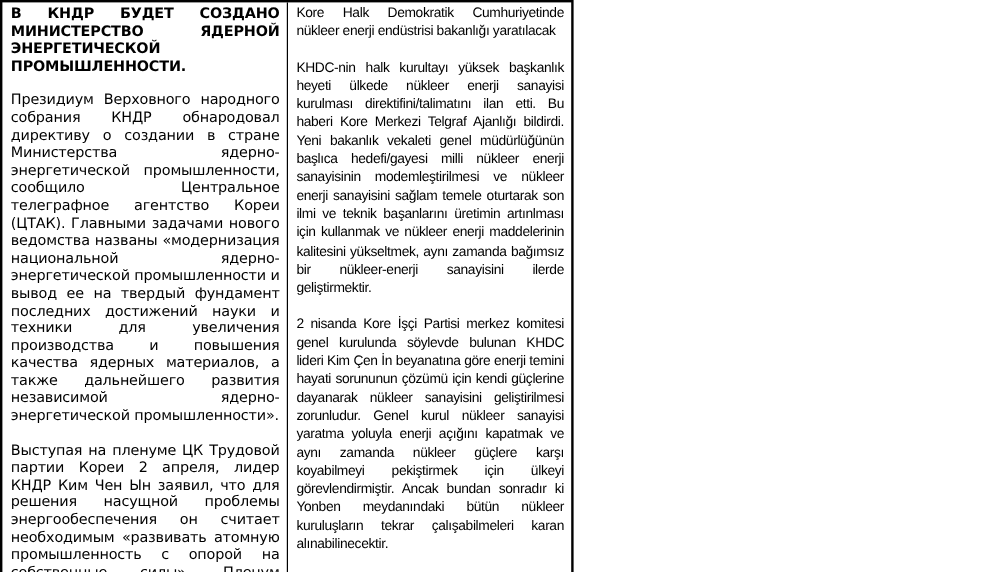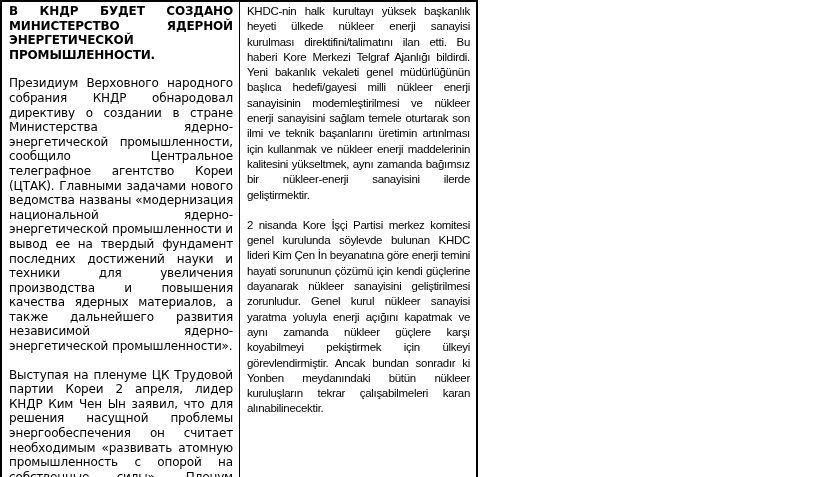--- a/index.html
+++ b/index.html
@@ -64,18 +64,19 @@
 <body>
 
 <div class="doc-table">
   <div class="row row-main">
     <div class="cell cell-left">
       <p class="ru ru-heading">В КНДР БУДЕТ СОЗДАНО МИНИСТЕРСТВО ЯДЕРНОЙ ЭНЕРГЕТИЧЕСКОЙ ПРОМЫШЛЕННОСТИ.</p>
       <p class="ru ru-body">Президиум Верховного народного собрания КНДР обнародовал директиву о создании в стране Министерства ядерно-энергетической промышленности, сообщило Центральное телеграфное агентство Кореи (ЦТАК). Главными задачами нового ведомства названы «модернизация национальной ядерно-энергетической промышленности и вывод ее на твердый фундамент последних достижений науки и техники для увеличения производства и повышения качества ядерных материалов, а также дальнейшего развития независимой ядерно-энергетической промышленности».</p>
       <p class="ru ru-body last">Выступая на пленуме ЦК Трудовой партии Кореи 2 апреля, лидер КНДР Ким Чен Ын заявил, что для решения насущной проблемы энергообеспечения он считает необходимым «развивать атомную промышленность с опорой на собственные силы». Пленум поставил перед страной задачу «ликвидировать хронический дефицит электричества путем создания атомной промышленности и одновременно укреплять ядерные силы сдерживания». Тогда же было принято решение о возобновлении работы всех ядерных объектов, расположенных на площадке в Йонбене.</p>
     </div>
     <div class="cell cell-right">
+      <p class="tr tr-heading">Kore Halk Demokratik Cumhuriyetinde nükleer enerji endüstrisi bakanlığı yaratılacak</p>
       <p class="tr tr-body">KHDC-nin halk kurultayı yüksek başkanlık heyeti ülkede nükleer enerji sanayisi kurulması direktifini/talimatını ilan etti. Bu haberi Kore Merkezi Telgraf Ajanlığı bildirdi. Yeni bakanlık vekaleti genel müdürlüğünün başlıca hedefi/gayesi milli nükleer enerji sanayisinin modemleştirilmesi ve nükleer enerji sanayisini sağlam temele oturtarak son ilmi ve teknik başanlarını üretimin artınlması için kullanmak ve nükleer enerji maddelerinin kalitesini yükseltmek, aynı zamanda bağımsız bir nükleer-enerji sanayisini ilerde geliştirmektir.</p>
       <p class="tr tr-body last">2 nisanda Kore İşçi Partisi merkez komitesi genel kurulunda söylevde bulunan KHDC lideri Kim Çen İn beyanatına göre enerji temini hayati sorununun çözümü için kendi güçlerine dayanarak nükleer sanayisini geliştirilmesi zorunludur. Genel kurul nükleer sanayisi yaratma yoluyla enerji açığını kapatmak ve aynı zamanda nükleer güçlere karşı koyabilmeyi pekiştirmek için ülkeyi görevlendirmiştir. Ancak bundan sonradır ki Yonben meydanındaki bütün nükleer kuruluşların tekrar çalışabilmeleri karan alınabilinecektir.</p>
     </div>
   </div>
 
 </div>
 
 </body></html>

